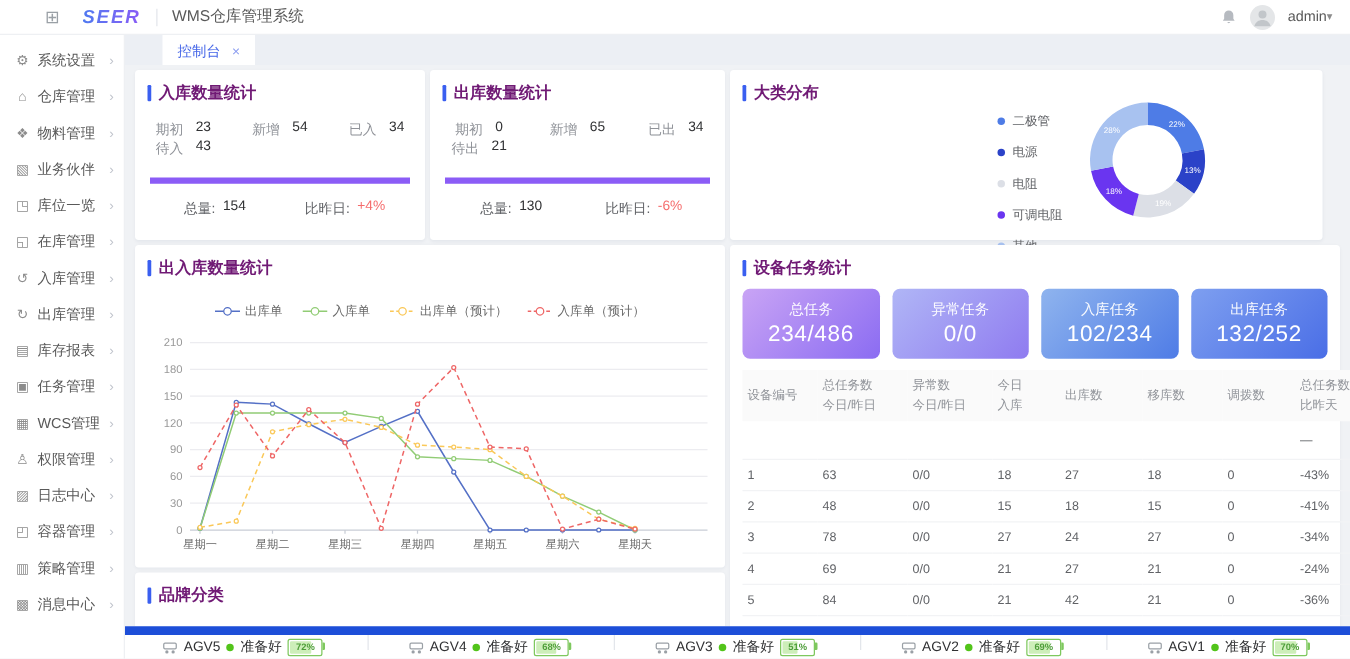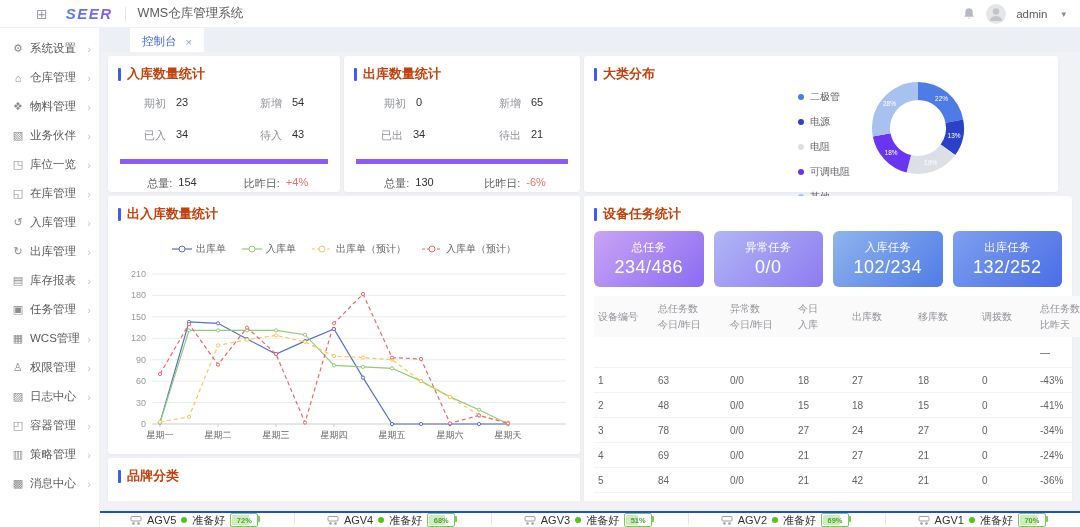--- a/index.html
+++ b/index.html
@@ -9,46 +9,46 @@
   .topbar{position:absolute;top:0;left:0;right:0;height:28px;background:#fff;border-bottom:1px solid #eef0f3;
           display:flex;align-items:center;padding:0 14px;box-sizing:border-box;z-index:9}
   .grid-ic{font-size:14px;color:#9aa0a6;margin:0 18px 0 22px;cursor:pointer}
   .logo{font-weight:800;font-style:italic;font-size:15px;letter-spacing:1.5px;
         background:linear-gradient(90deg,#4f7af0,#8a5cf6);-webkit-background-clip:text;background-clip:text;
         color:#4f7af0;-webkit-text-fill-color:transparent}
   .tb-div{width:1px;height:14px;background:#e3e6eb;margin:0 12px}
   .app-title{font-size:12.5px;color:#595959}
   .tb-right{margin-left:auto;display:flex;align-items:center;gap:10px}
   .avatar{width:20px;height:20px;border-radius:50%;background:#e4e6e8;display:flex;align-items:center;justify-content:center;overflow:hidden}
-  .user{font-size:11.5px;color:#595959;cursor:pointer;display:flex;align-items:center;gap:14px}
+  .user{font-size:11.5px;color:#595959;cursor:pointer;display:flex;align-items:center;gap:0}
   .caret{font-size:9px;color:#8c8c8c}
   
   .sidebar{position:absolute;top:28px;left:0;bottom:0;width:100px;background:#fff;border-right:1px solid #eef0f3;
            padding-top:6px;box-sizing:border-box;z-index:8}
   .side-item{display:flex;align-items:center;height:29px;padding:0 8px 0 11px;font-size:11.5px;color:#595959;cursor:pointer;white-space:nowrap}
   .side-item .ic{width:14px;font-size:11px;color:#8c8c8c;margin-right:5px;text-align:center;flex:none}
   .side-item .chev{margin-left:auto;color:#c0c4cc;font-size:11px}
   
   .main{position:absolute;left:100px;top:28px;right:0;bottom:26px;overflow:hidden}
   .tabstrip{height:24px;background:#eceff4;display:flex;align-items:flex-end;padding-left:30px}
   .tab{background:#fff;border-radius:4px 4px 0 0;padding:20px 12px 3px;font-size:11.5px;color:#4566e8;
        display:flex;gap:9px;align-items:center;cursor:pointer}
   .tab .x{color:#8a9cf0;font-size:11px;cursor:pointer}
   .content{position:relative;height:449px;overflow:hidden}
   .card{position:absolute;background:#fff;border-radius:3px;box-shadow:0 1px 3px rgba(20,40,80,.05);box-sizing:border-box}
-  .card-title{display:flex;align-items:center;font-size:13px;font-weight:bold;color:#c2410c;padding:9px 10px 5px}
+  .card-title{display:flex;align-items:center;font-size:13px;font-weight:bold;color:#701a75;padding:9px 10px 5px}
   .accent{width:3px;height:13px;background:#3a5ff0;border-radius:1px;margin-right:6px;flex:none}
   #card-inbound{left:8px;top:4px;width:232px;height:136px}
   #card-outbound{left:244px;top:4px;width:236px;height:136px}
   #card-pie{left:484px;top:4px;width:474px;height:136px}
   #card-line{left:8px;top:144px;width:472px;height:258px}
   #card-device{left:484px;top:144px;width:488px;height:332px}
   #card-brand{left:8px;top:406px;width:472px;height:70px}
   
-  .pairs{display:grid;grid-template-columns:1fr 1fr;row-gap:17px;padding-top:8px;justify-items:center}
+  .pairs{display:grid;grid-template-columns:1fr 1fr 1fr;padding-top:8px;justify-items:center}
   .pair{display:flex;gap:10px;font-size:11px}
   .pair .lb{color:#909399}.pair .vl{color:#303133}
   .totals{margin:16px 12px 0;border-top:5px solid #8b5cf6;display:grid;grid-template-columns:1fr 1fr;padding-top:12px;font-size:11px}
   .tcell{display:flex;gap:6px;justify-content:center}
   .tcell .lb{color:#606266}.tcell .vl{color:#303133}
   .red{color:#f56c6c !important}
   
   .pie-legend{position:absolute;left:214px;top:34px;display:flex;flex-direction:column;gap:11px}
   .pl-item{display:flex;align-items:center;gap:6px;font-size:10px;color:#606266;cursor:pointer}
   .pl-dot{width:6px;height:6px;border-radius:50%;flex:none}
@@ -62,21 +62,21 @@
   .tile .tl{font-size:11.5px;opacity:.96}
   .tile .tv{font-size:18px;font-weight:500;letter-spacing:.5px}
   table.dev{margin:0 10px;width:468px;border-collapse:collapse;font-size:10px;table-layout:fixed}
   table.dev th{background:#fafafa;color:#909399;font-weight:normal;text-align:left;padding:5px 4px;line-height:1.55;vertical-align:top}
   table.dev th.single{vertical-align:middle}
   table.dev td{padding:0 4px;height:24px;color:#606266;border-bottom:1px solid #f2f3f5}
   tr.empty td{height:30px;border-bottom:1px solid #f2f3f5}
   .dash{color:#5bc98c}
   
   
-  .agvbar{position:absolute;left:100px;right:0;bottom:0;height:16px;background:#fff;border-top:2px solid #1d4ed8;
+  .agvbar{position:absolute;left:100px;right:0;bottom:0;height:26px;background:#fff;border-top:7px solid #1d4ed8;
           display:flex;justify-content:space-between;padding:0 30px;box-sizing:border-box;z-index:8}
   .agv{display:flex;align-items:center;gap:5px;font-size:11px;color:#303133;cursor:pointer}
   .vdiv{width:1px;height:12px;background:#e3e6eb}
   .dot{width:6px;height:6px;background:#52c41a;border-radius:50%;flex:none}
   .batt{position:relative;width:26px;height:12px;border:1px solid #7ec85e;border-radius:2px;
         display:flex;align-items:center;justify-content:center;margin-right:4px;flex:none}
   .batt .fill{position:absolute;left:1px;top:1px;bottom:1px;background:#cdeeb9;border-radius:1px}
   .batt .pct{position:relative;font-size:7.5px;color:#4f9e3a;font-weight:bold}
   .batt .nub{position:absolute;right:-3px;top:2px;width:2px;height:6px;background:#7ec85e;border-radius:0 1px 1px 0}
 </style>

